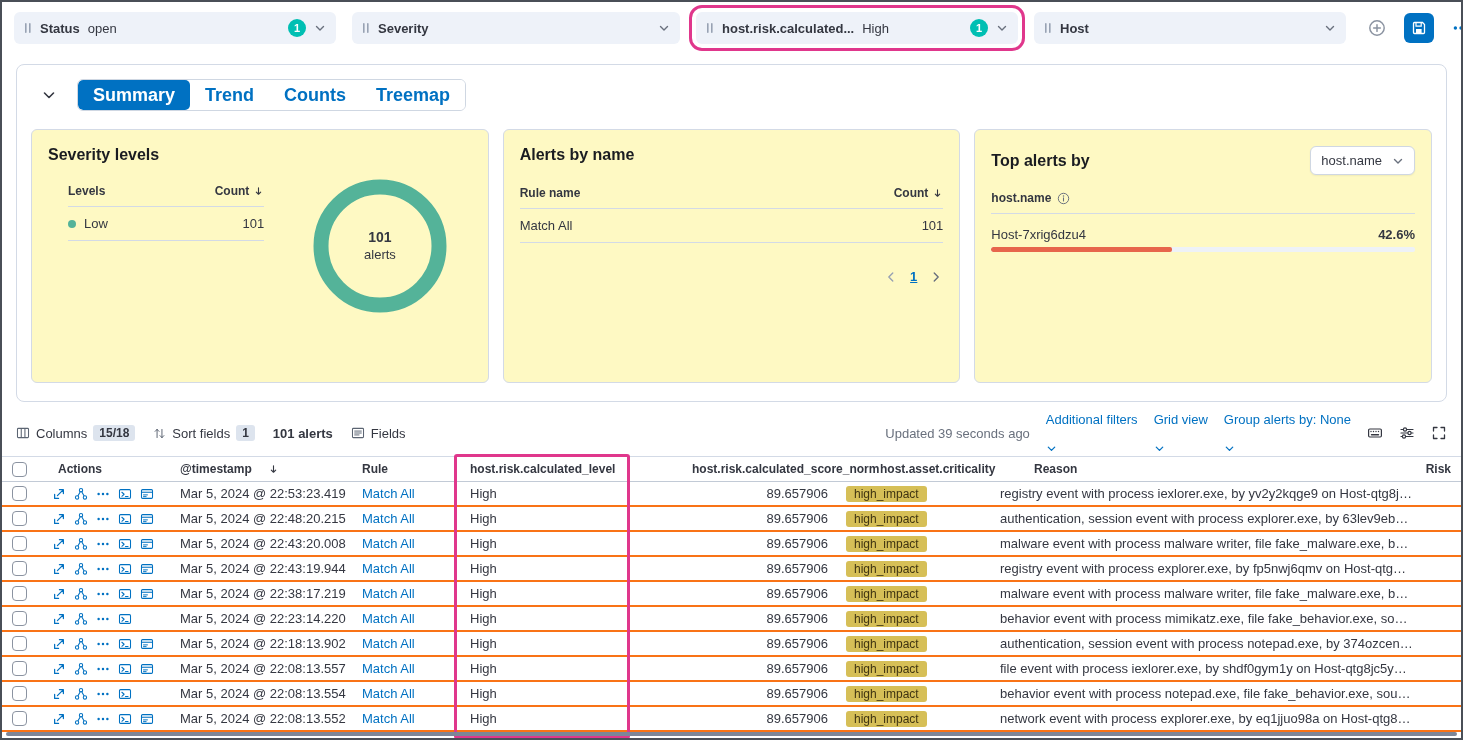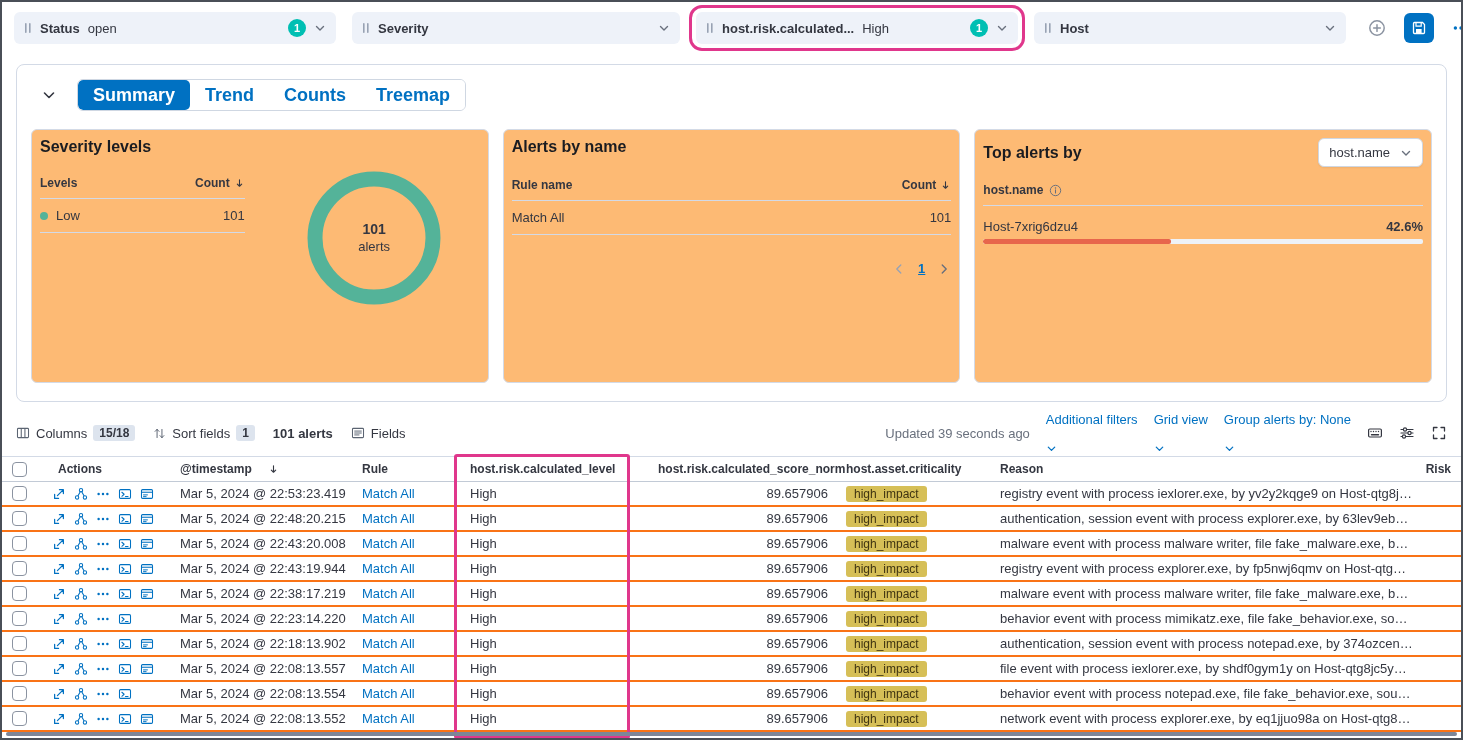--- a/index.html
+++ b/index.html
@@ -37,31 +37,31 @@
   .summary-panel { margin:12px 14px 0 14px; border:1px solid #d3dae6; border-radius:8px;
     height:338px; padding:14px 14px 16px 14px; background:#fff; }
   .panel-head { display:flex; align-items:center; gap:20px; padding-left:10px; }
   .collapse-btn { border:none; background:none; color:#343741; display:flex; padding:0; cursor:pointer; }
   .tab-group { display:inline-flex; border:1px solid #cfd7e2; border-radius:6px; overflow:hidden; height:32px; }
   .tab-group button { border:none; background:#fff; color:var(--primary-blue,#0071c2);
     font-weight:600; font-size:18px; padding:0 15px; cursor:pointer; font-family:inherit; }
   .tab-group button.selected { background:var(--primary-blue,#0071c2); color:#fff; border-radius:5px; }
 
   .cards { display:flex; gap:14px; margin-top:18px; height:254px; }
-  .card { flex:1; border:1px solid #d3dae6; border-radius:6px; padding:8px; background:#fdba74; overflow:hidden; }
+  .card { flex:1; border:1px solid #d3dae6; border-radius:6px; padding:16px; background:#fef9c3; overflow:hidden; }
   .card-title { font-size:16px; font-weight:700; color:#1a1c21; }
 
   .mini-th { display:flex; justify-content:space-between; align-items:center; font-size:12px;
     font-weight:700; padding:8px 0; border-bottom:1px solid #d3dae6; }
   .mini-tr { display:flex; justify-content:space-between; align-items:center; font-size:13px;
     padding:9px 0; border-bottom:1px solid #d3dae6; }
   .sort-arrow { display:inline-flex; margin-left:4px; color:#343741; }
 
   .sev-body { display:flex; margin-top:12px; }
-  .sev-table { width:52%; padding-right:24px; }
+  .sev-table { width:52%; padding-right:24px;margin-left:20px; }
   .dot { width:8px; height:8px; border-radius:50%; background:var(--donut-green,#54b399);
     display:inline-block; margin-right:8px; }
   .donut-wrap { flex:1; display:flex; align-items:center; justify-content:center; position:relative; }
   .donut-center { position:absolute; text-align:center; line-height:1.25; }
   .donut-center .n { font-size:14px; font-weight:700; }
   .donut-center .l { font-size:13px; }
 
   .pager { display:flex; justify-content:flex-end; align-items:center; gap:12px; margin-top:26px; }
   .pager .pg-arrow { color:#98a2b3; display:flex; }
   .pager .pg-num { color:var(--primary-blue,#0071c2); font-size:13px; font-weight:700; text-decoration:underline; }
@@ -98,21 +98,21 @@
   .grid-row { display:flex; align-items:center; height:25px; border-bottom:2px solid #f97316;
     padding:0 10px; font-size:13px; }
   .c-check { width:28px; display:flex; align-items:center; }
   .c-actions { width:134px; display:flex; align-items:center; gap:8px; padding-left:12px; }
   .grid-header .c-actions { padding-left:18px; }
   .c-ts { width:184px; padding-left:6px; white-space:nowrap; display:flex; align-items:center; gap:12px; }
   .c-rule { width:98px; padding-left:4px; }
   .c-rule a { color:var(--primary-blue,#0071c2); text-decoration:none; cursor:pointer; }
   .c-level { width:172px; padding-left:14px; }
   .c-score { width:208px; text-align:right; padding-right:8px; white-space:nowrap; }
-  .grid-header .c-score { text-align:left; padding-left:30px; }
+  .grid-header .c-score { text-align:left; padding-left:30px;margin-left:34px; }
   .c-crit { width:152px; padding-left:10px; }
   .c-reason { flex:1; padding-left:12px; overflow:hidden; white-space:nowrap; text-overflow:ellipsis; }
   .c-risk { width:38px; text-align:right; white-space:nowrap; }
   .checkbox { width:15px; height:15px; border:1px solid #8b93a1; border-radius:4px; background:#fff;
     display:inline-block; cursor:pointer; }
   .act { display:flex; color:var(--primary-blue,#0071c2); cursor:pointer; }
   .crit-badge { display:inline-block; background:var(--criticality-bg,#d6bf57);
     color:var(--criticality-text,#3f3411); font-size:12px; padding:1px 8px; border-radius:3px; }
   .col-highlight { position:absolute; left:452px; top:-2px; width:176px; height:285px;
     border:3px solid var(--highlight-pink,#e0378c); border-radius:3px; pointer-events:none; }

